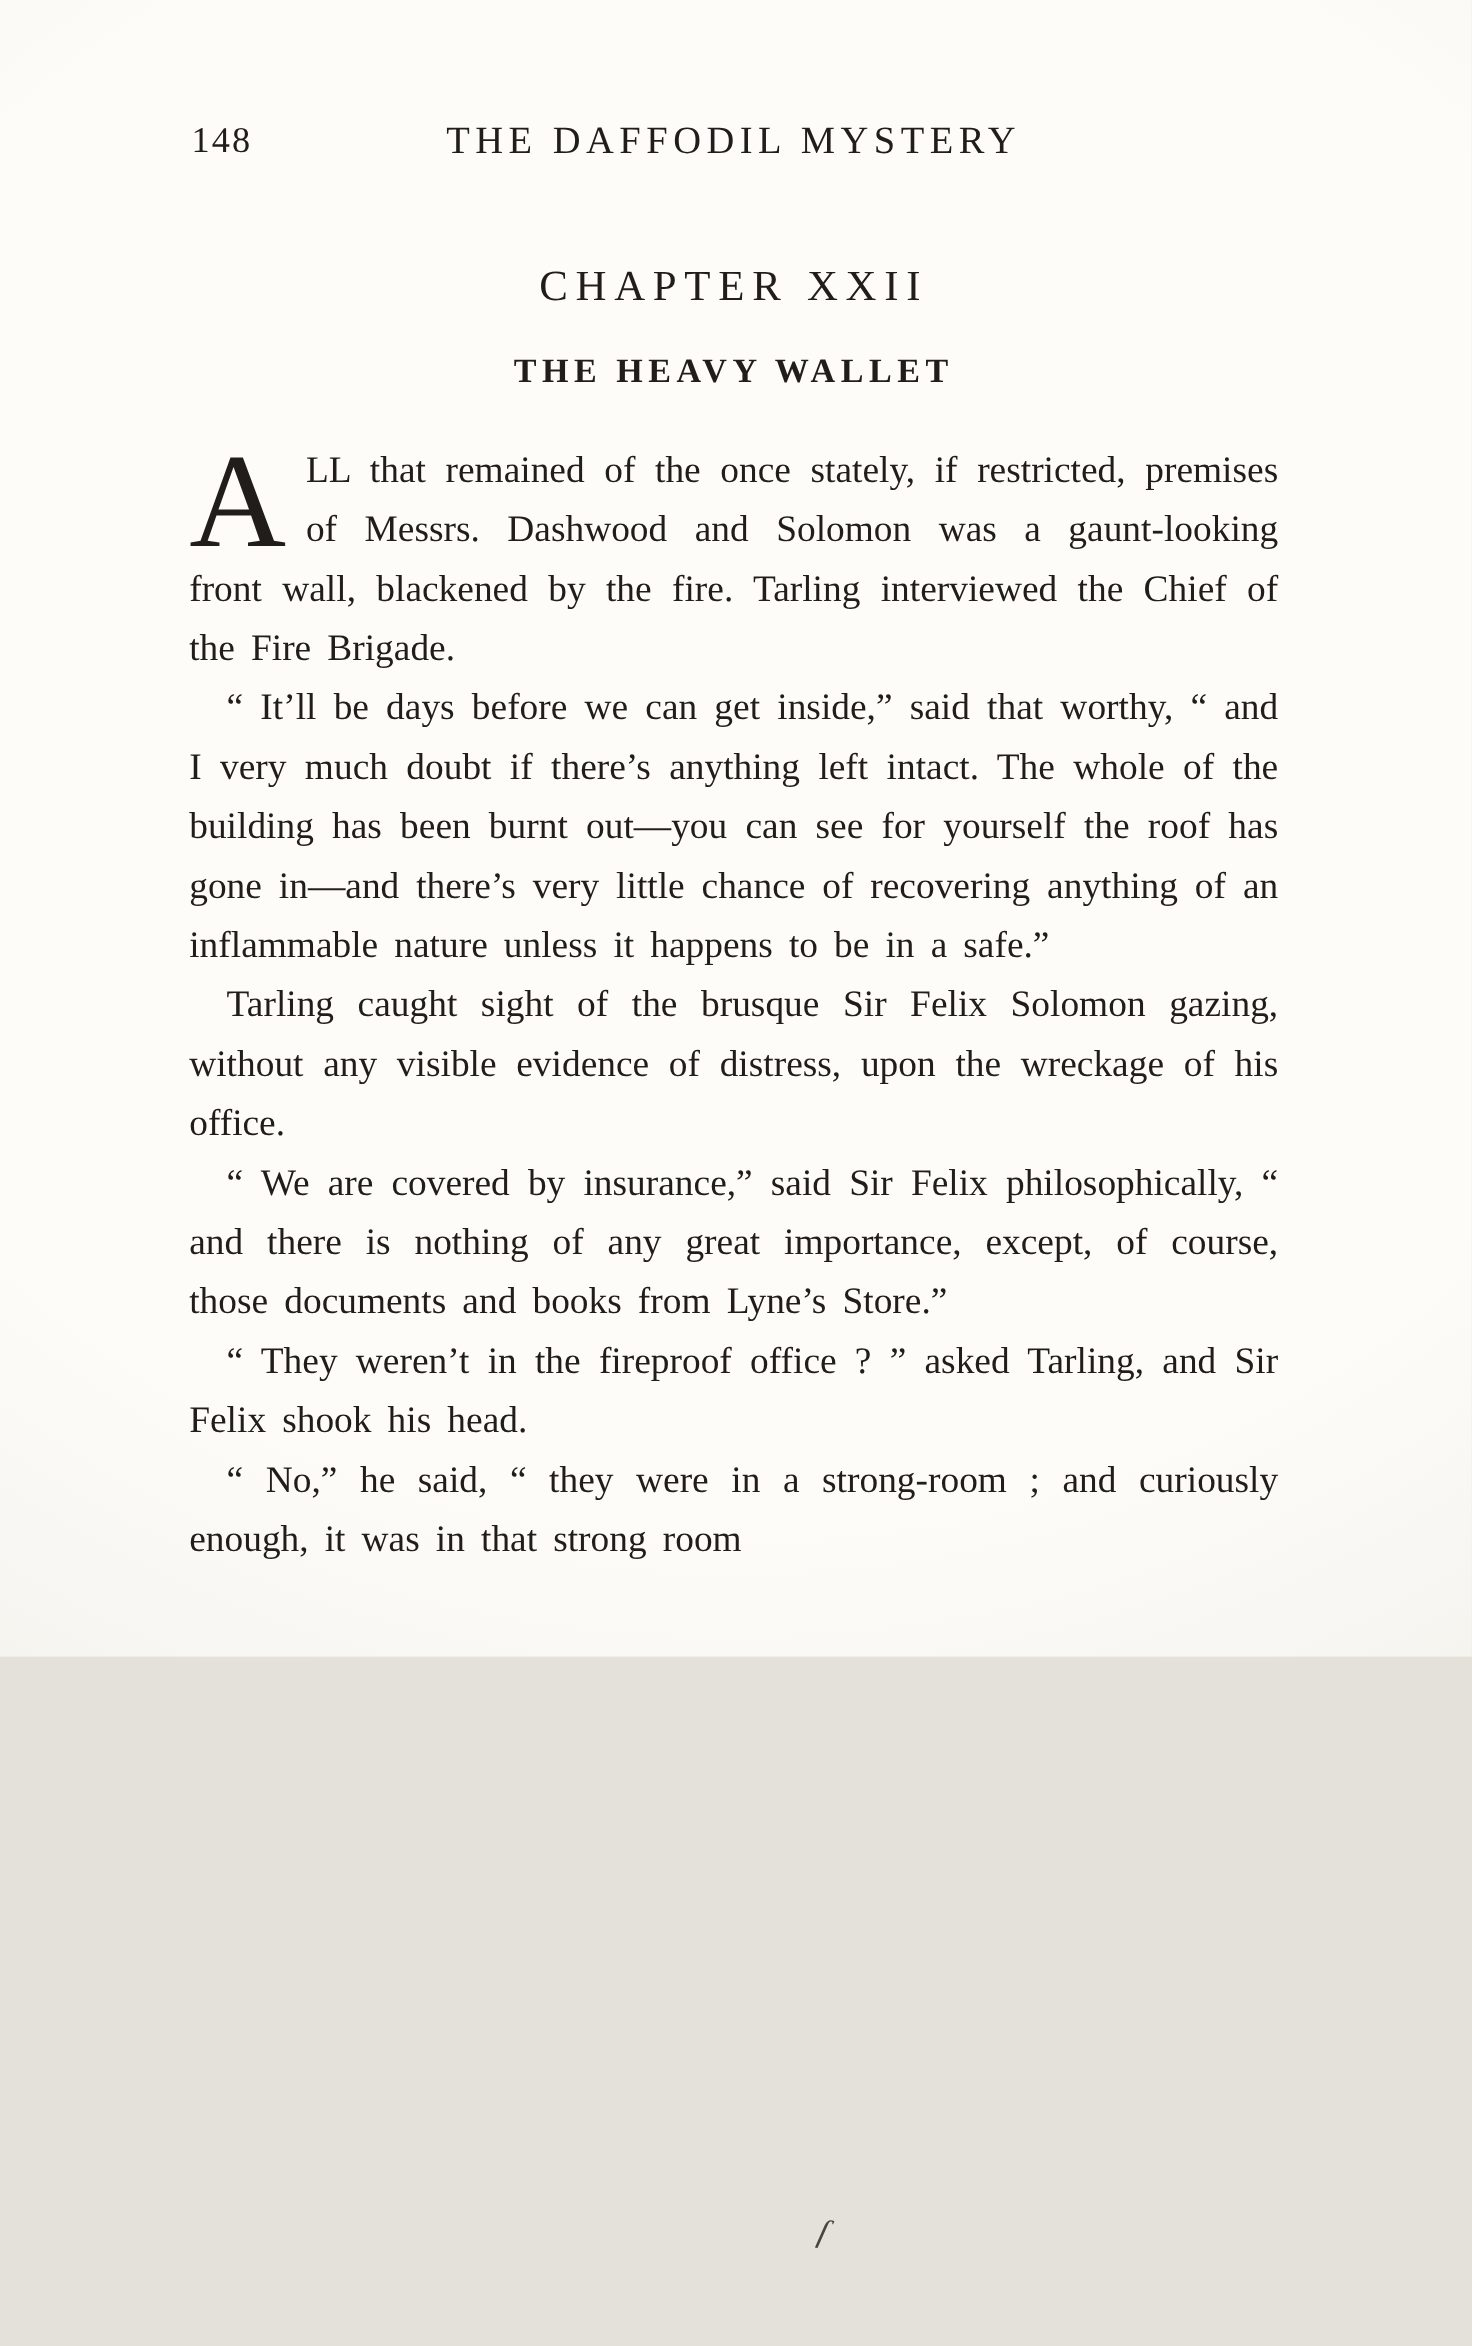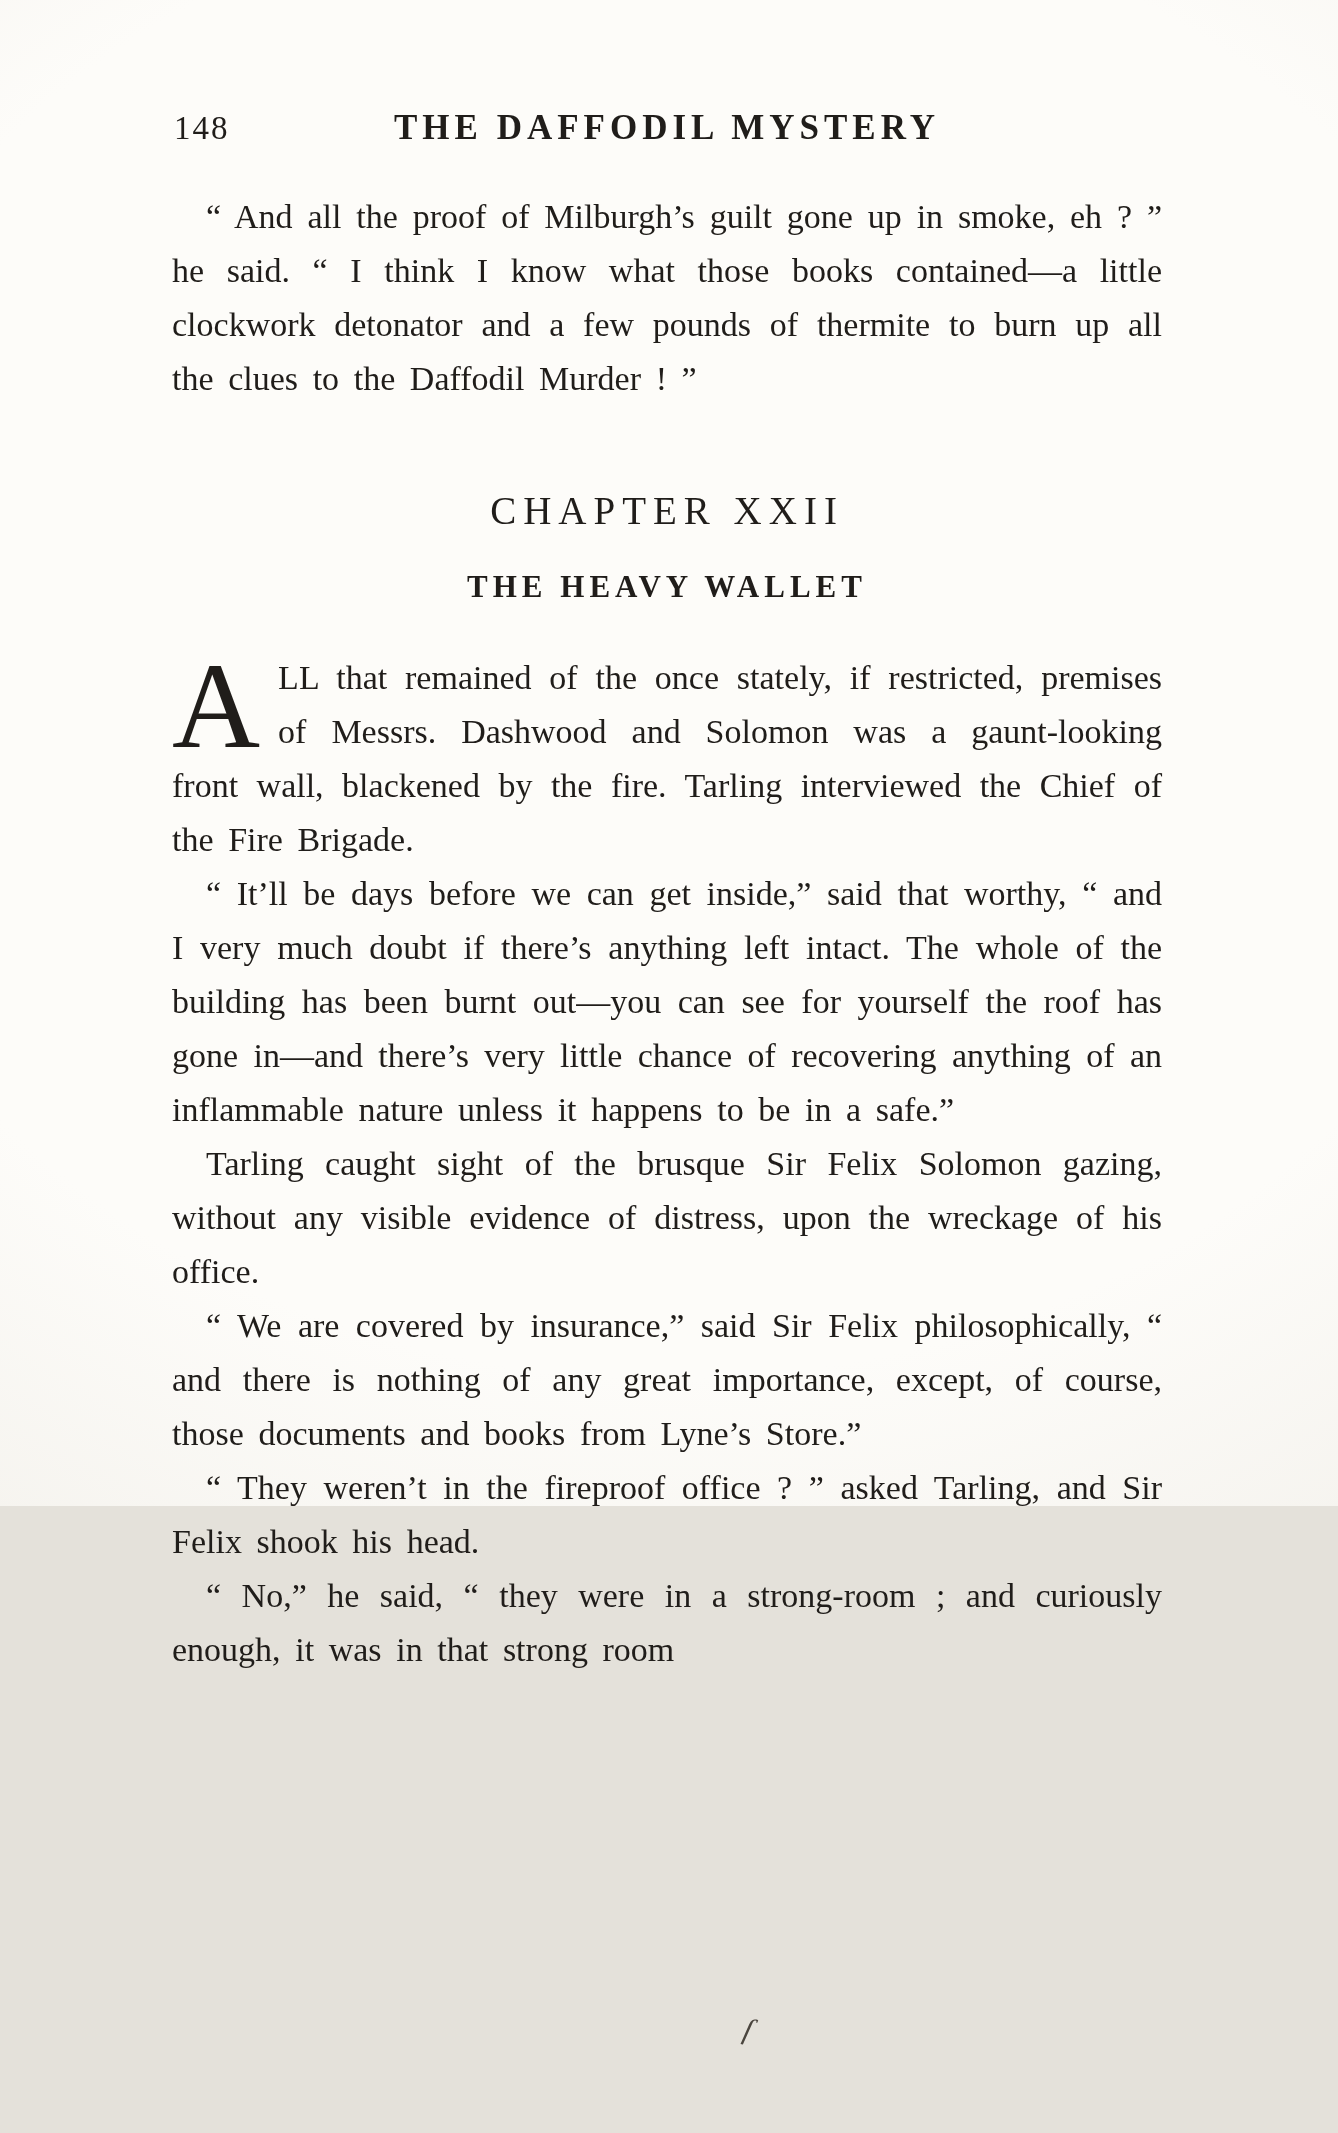--- a/index.html
+++ b/index.html
@@ -33,21 +33,20 @@
     top: 4px;
     font-size: 33px;
     letter-spacing: 2px;
   }
   .running-title {
     display: block;
     text-align: center;
     font-size: 35px;
     letter-spacing: 5px;
     padding-top: 2px;
-    font-weight: bold;
   }
   .para {
     margin: 0;
     font-size: 34px;
     line-height: 54px;
     text-align: justify;
     text-indent: 34px;
     word-spacing: 0.18em;
   }
   .chapter-heading {
@@ -87,21 +86,20 @@
 <body>
 
 <div class="page">
   <div class="inner">
 
     <header class="running-header">
       <span class="page-number">148</span>
       <span class="running-title">THE DAFFODIL MYSTERY</span>
     </header>
 
-    <p class="para intro">“ And all the proof of Milburgh’s guilt gone up in smoke, eh ? ” he said. “ I think I know what those books contained—a little clockwork detonator and a few pounds of thermite to burn up all the clues to the Daffodil Murder ! ”</p>
 
     <h2 class="chapter-heading">CHAPTER XXII</h2>
     <h3 class="chapter-subtitle">THE HEAVY WALLET</h3>
 
     <div class="body-text">
       <p class="para opening"><span class="drop-cap">A</span><span>LL that remained of the once stately, if restricted, premises of Messrs. Dashwood and Solomon was a gaunt-looking front wall, blackened by the fire. Tarling interviewed the Chief of the Fire Brigade.</span></p>
       <p class="para">“ It’ll be days before we can get inside,” said that worthy, “ and I very much doubt if there’s anything left intact. The whole of the building has been burnt out—you can see for yourself the roof has gone in—and there’s very little chance of recovering anything of an inflammable nature unless it happens to be in a safe.”</p>
       <p class="para">Tarling caught sight of the brusque Sir Felix Solomon gazing, without any visible evidence of distress, upon the wreckage of his office.</p>
       <p class="para">“ We are covered by insurance,” said Sir Felix philosophically, “ and there is nothing of any great importance, except, of course, those documents and books from Lyne’s Store.”</p>
       <p class="para">“ They weren’t in the fireproof office ? ” asked Tarling, and Sir Felix shook his head.</p>

